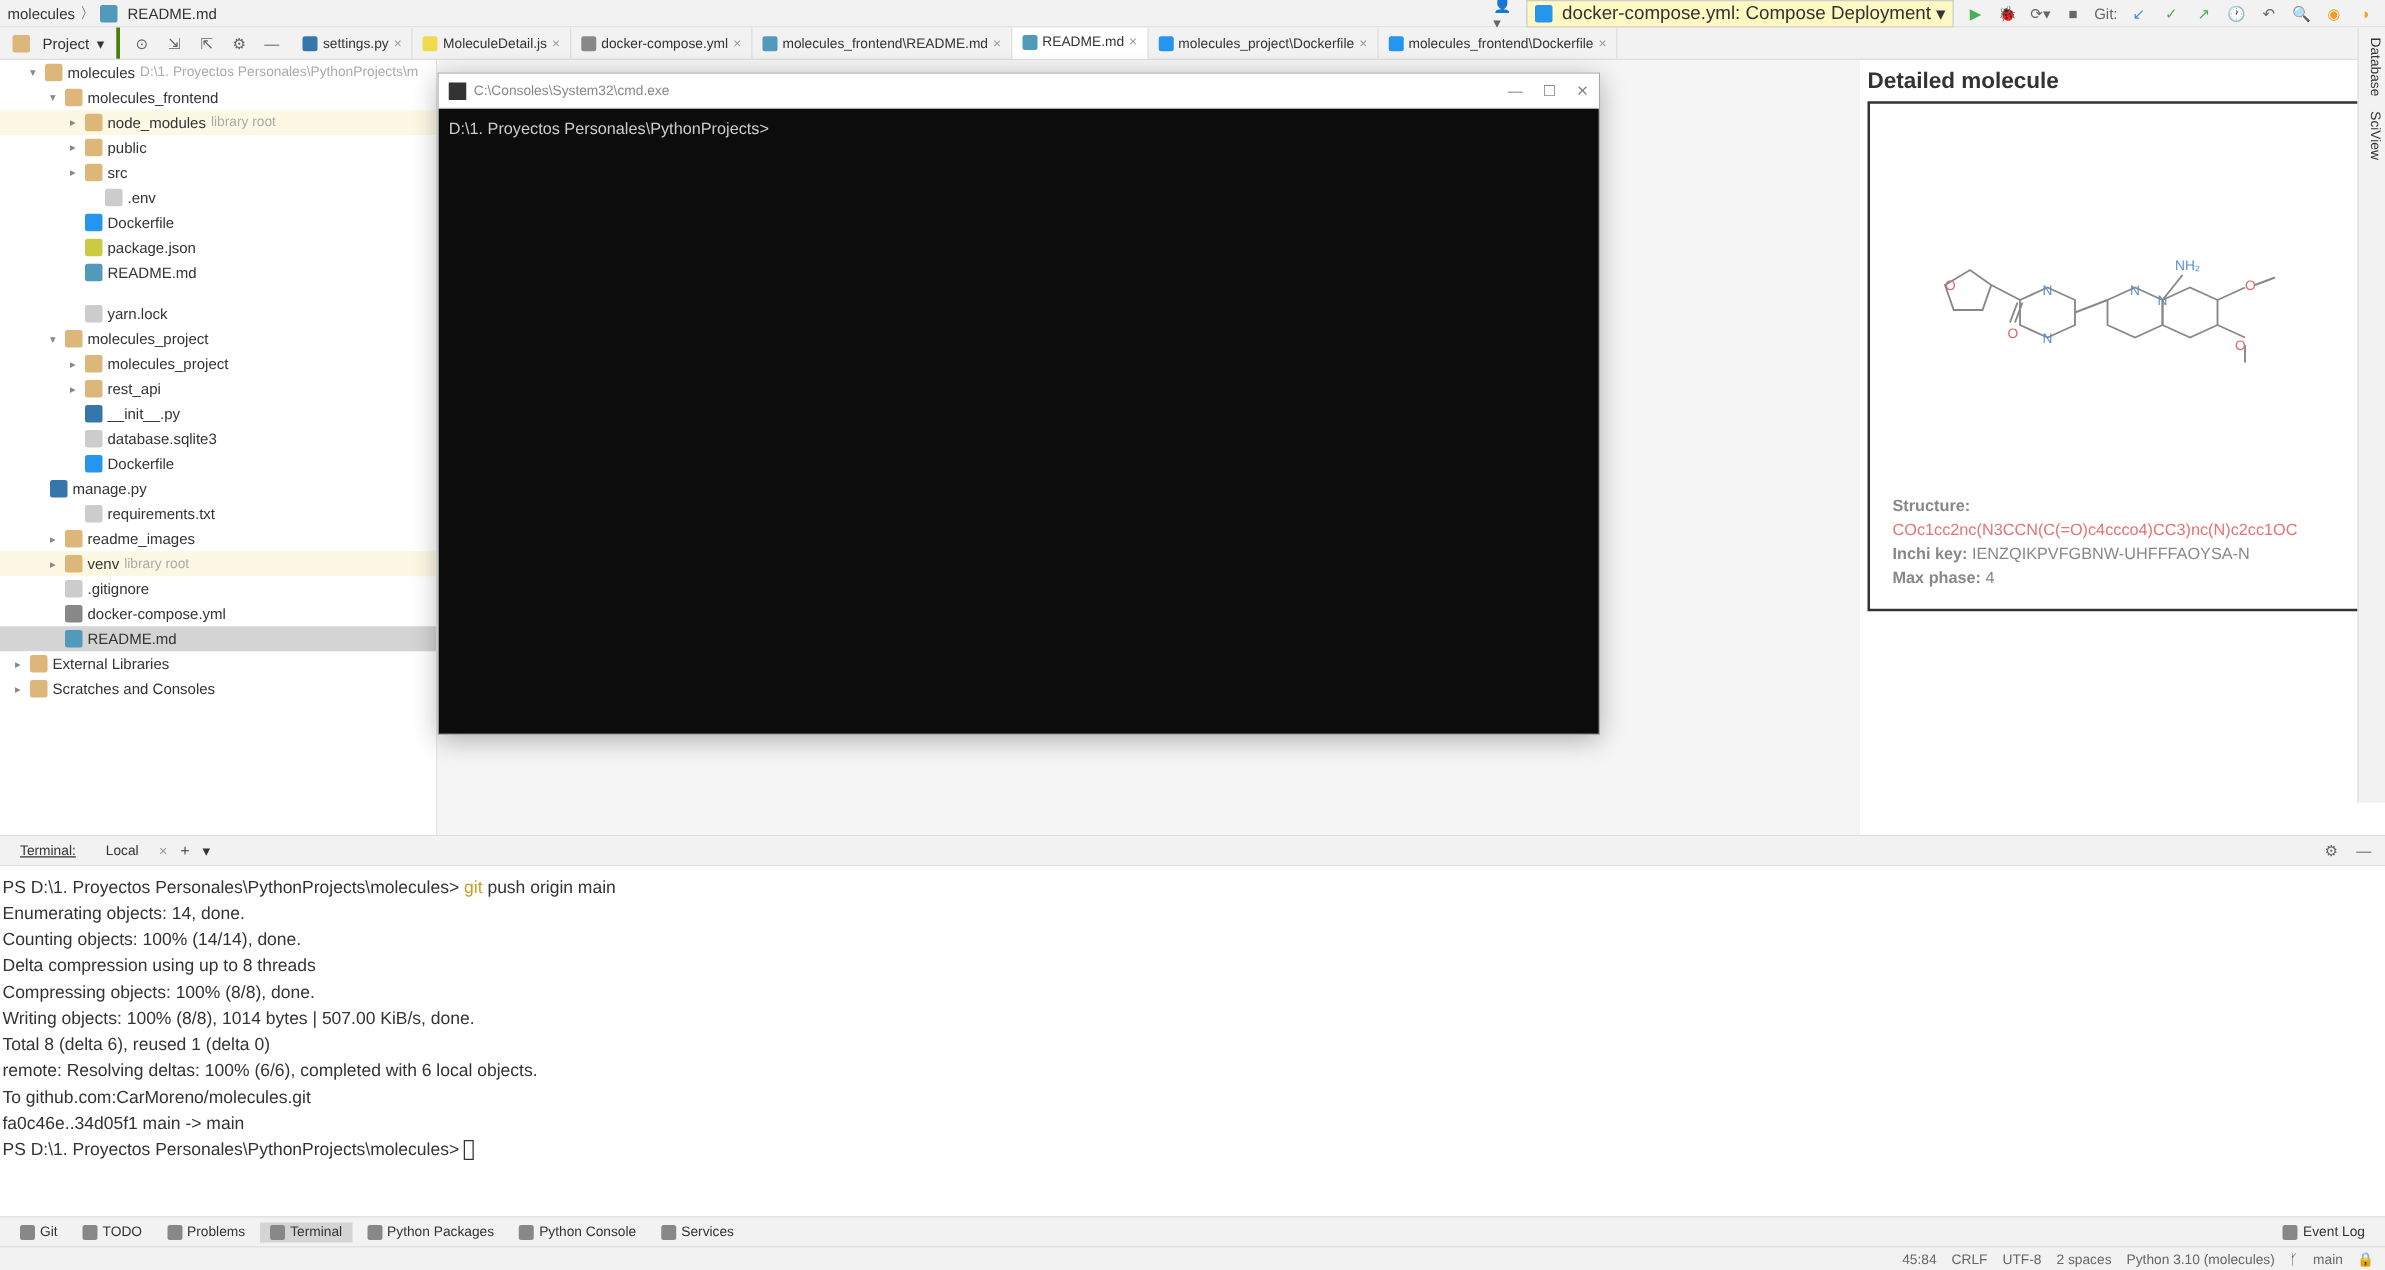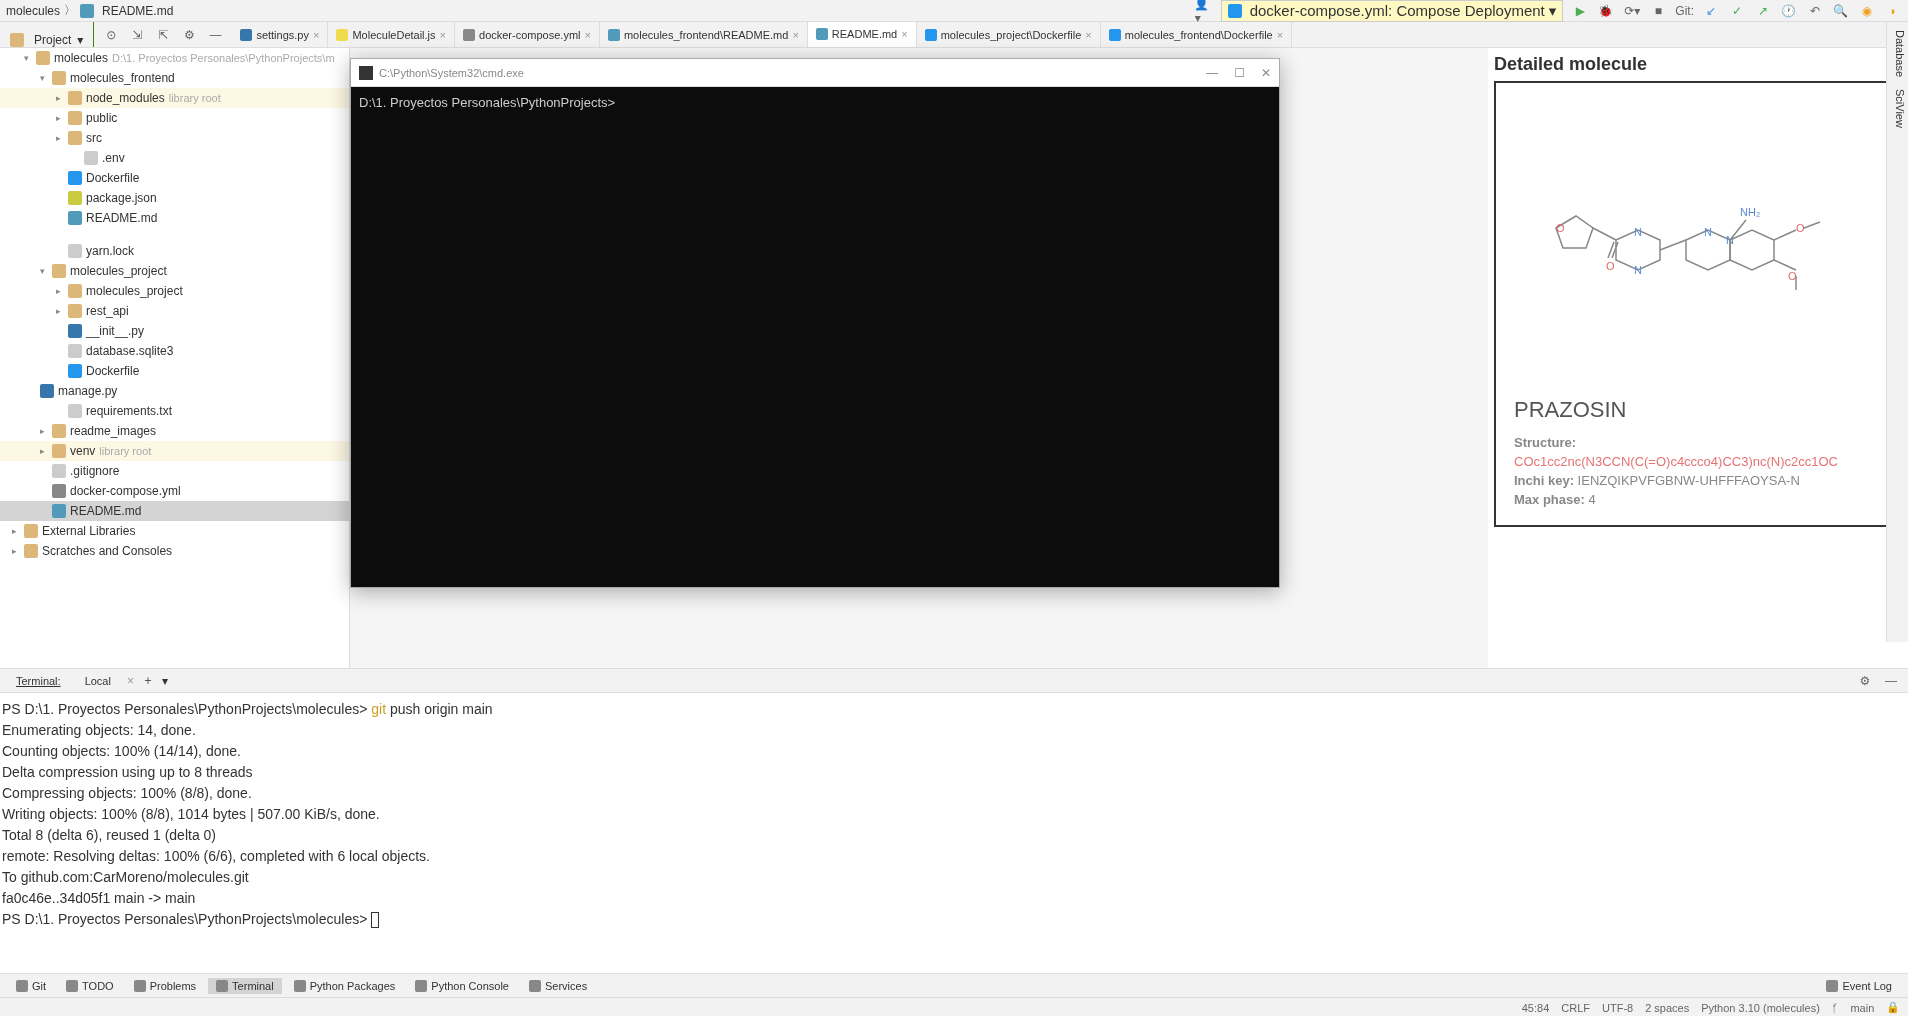--- a/index.html
+++ b/index.html
@@ -8,21 +8,21 @@
 
 .breadcrumb-bar { height: 22px; background: #f2f2f2; border-bottom: 1px solid #ddd; display: flex; align-items: center; padding: 0 6px; justify-content: space-between; }
 .breadcrumb-left { display: flex; align-items: center; gap: 4px; }
 .breadcrumb-left span { color: #333; }
 .breadcrumb-right { display: flex; align-items: center; gap: 8px; }
 .run-config { display: flex; align-items: center; gap: 4px; background: #fef9c3; border: 1px solid #ccc; padding: 1px 6px; font-size: 15px; }
 .icon-btn { width: 18px; height: 18px; display: inline-flex; align-items: center; justify-content: center; cursor: pointer; color: #666; }
 
 
 .toolbar-row { height: 26px; background: #f2f2f2; border-bottom: 1px solid #ddd; display: flex; align-items: stretch; }
-.project-selector { display: flex; align-items: flex-end; gap: 6px; padding: 0 10px; border-right: 1px solid #4d7c0f; }
+.project-selector { display: flex; align-items: center; gap: 6px; padding: 0 10px; border-right: 3px solid #4d7c0f; }
 .toolbar-icons { display: flex; align-items: center; gap: 8px; padding: 0 8px; margin-left: auto; }
 .tabs-container { display: flex; align-items: stretch; flex: 1; overflow: hidden; }
 .tab { display: flex; align-items: center; gap: 4px; padding: 0 8px; border-right: 1px solid #ddd; font-size: 11px; white-space: nowrap; cursor: pointer; }
 .tab.active { background: #fff; border-bottom: 2px solid #fff; margin-bottom: -1px; }
 .tab-close { color: #999; font-size: 11px; }
 .tab-icon { width: 12px; height: 12px; background: #999; border-radius: 2px; }
 .tab-icon.py { background: #3776ab; }
 .tab-icon.js { background: #f0db4f; }
 .tab-icon.yml { background: #888; }
 .tab-icon.md { background: #519aba; }
@@ -349,40 +349,39 @@
             <line x1="236" y1="82" x2="258" y2="72"></line>
             <text x="258" y="74" fill="#d66" font-size="11" stroke="none">O</text>
             <line x1="266" y1="70" x2="282" y2="64"></line>
             <line x1="236" y1="102" x2="258" y2="112"></line>
             <text x="250" y="122" fill="#d66" font-size="11" stroke="none">O</text>
             <line x1="258" y1="118" x2="258" y2="132"></line>
           </g>
         </svg>
       </div>
       <div class="molecule-info">
-        <div class="molecule-name">PRAZOSIN</div>
         <div class="molecule-row"><span class="label">Structure:</span></div>
         <div class="molecule-row"><span class="smiles">COc1cc2nc(N3CCN(C(=O)c4ccco4)CC3)nc(N)c2cc1OC</span></div>
         <div class="molecule-row"><span class="label">Inchi key:</span> <span>IENZQIKPVFGBNW-UHFFFAOYSA-N</span></div>
         <div class="molecule-row"><span class="label">Max phase:</span> <span>4</span></div>
       </div>
     </div>
   </div>
 </div>
 
 <div class="right-rail">
   <span>Database</span>
   <span>SciView</span>
 </div>
 
 <div class="cmd-window">
   <div class="cmd-titlebar">
     <div class="cmd-title-left">
       <span class="cmd-title-icon"></span>
-      <span>C:\Python\System32\cmd.exe</span>
+      <span>C:\Consoles\System32\cmd.exe</span>
     </div>
     <div class="cmd-controls">
       <span>—</span>
       <span>☐</span>
       <span>✕</span>
     </div>
   </div>
   <div class="cmd-body">
     <div>D:\1. Proyectos Personales\PythonProjects&gt;</div>
   </div>

